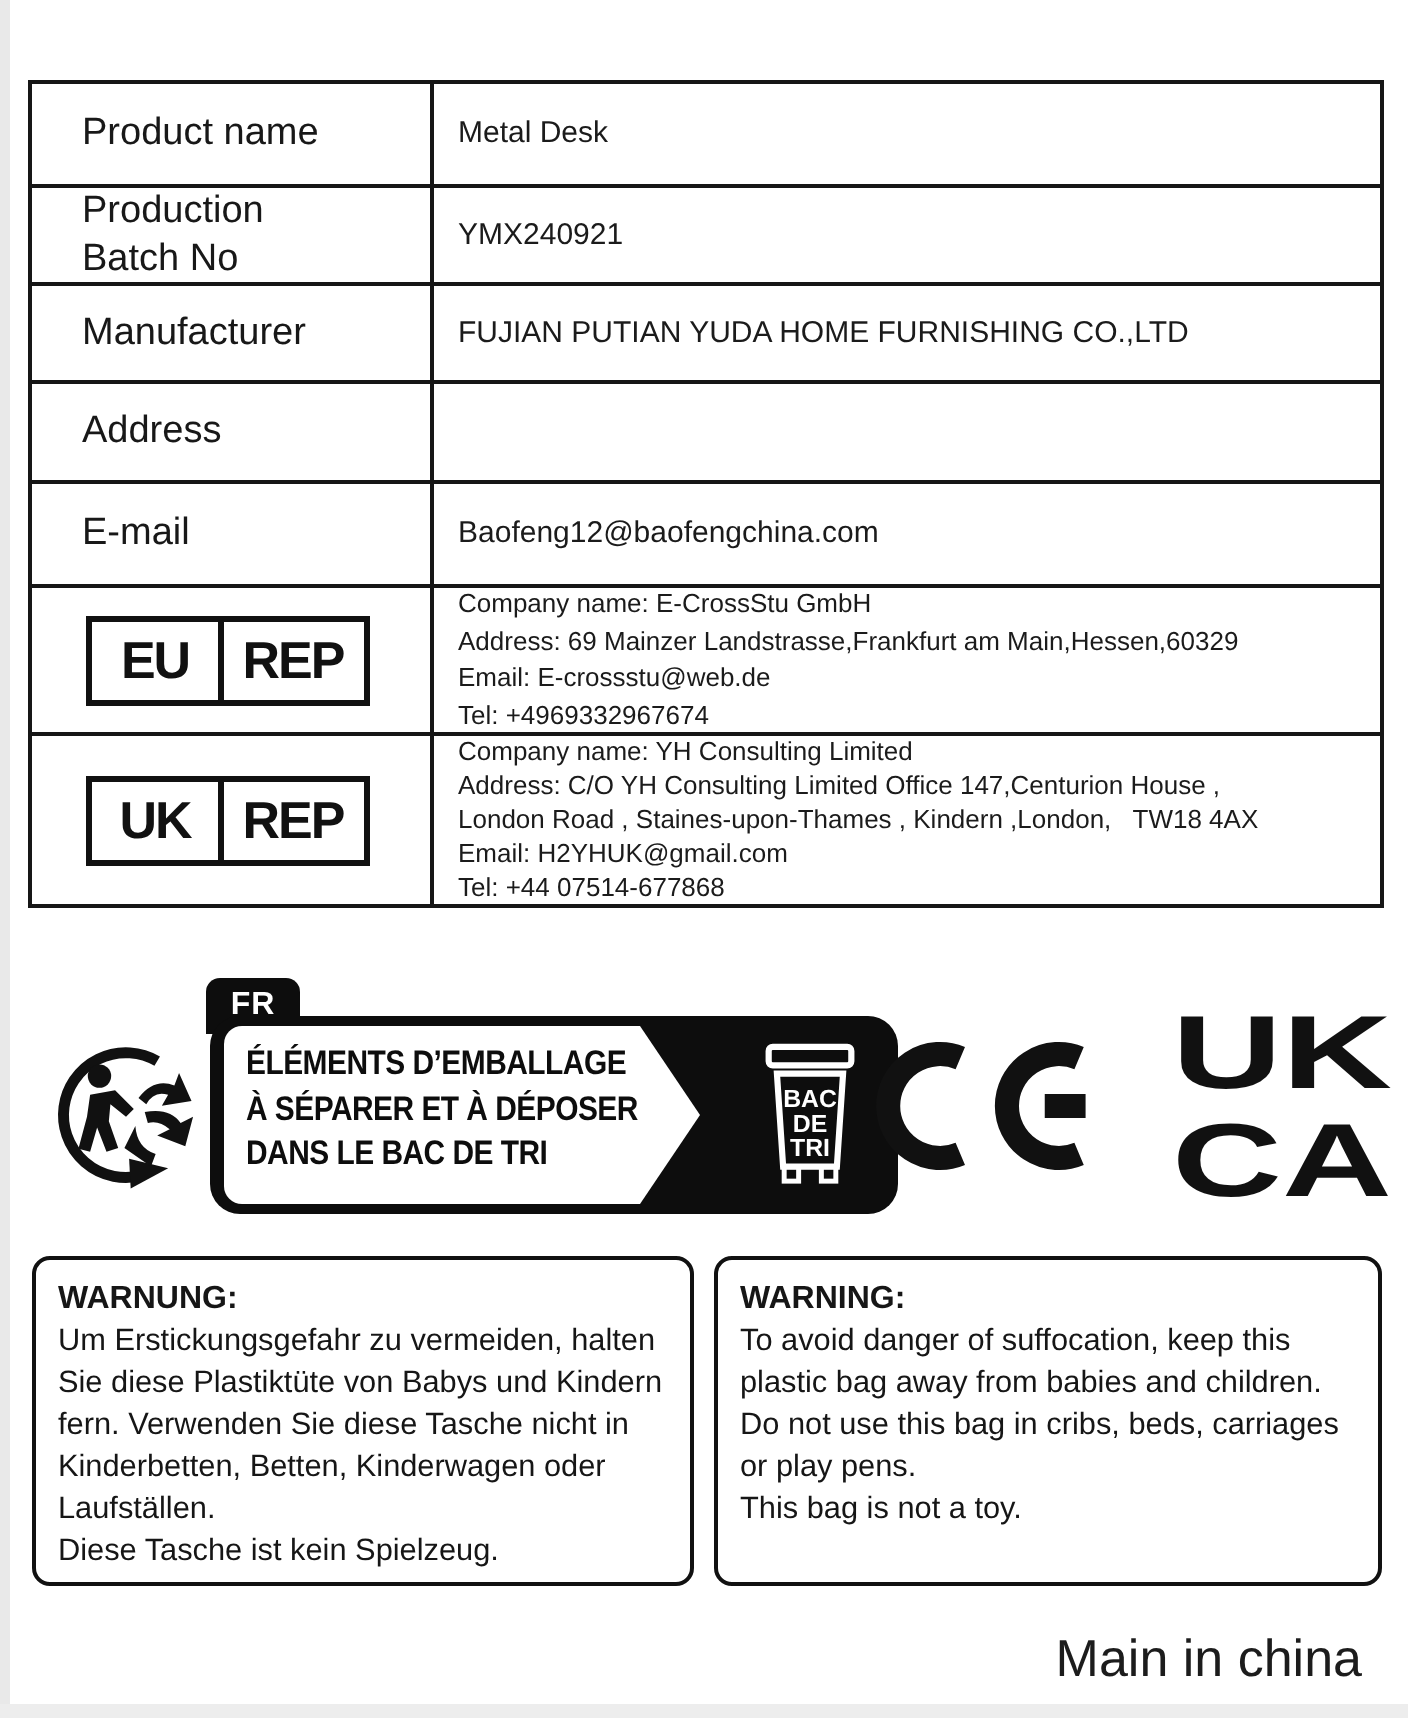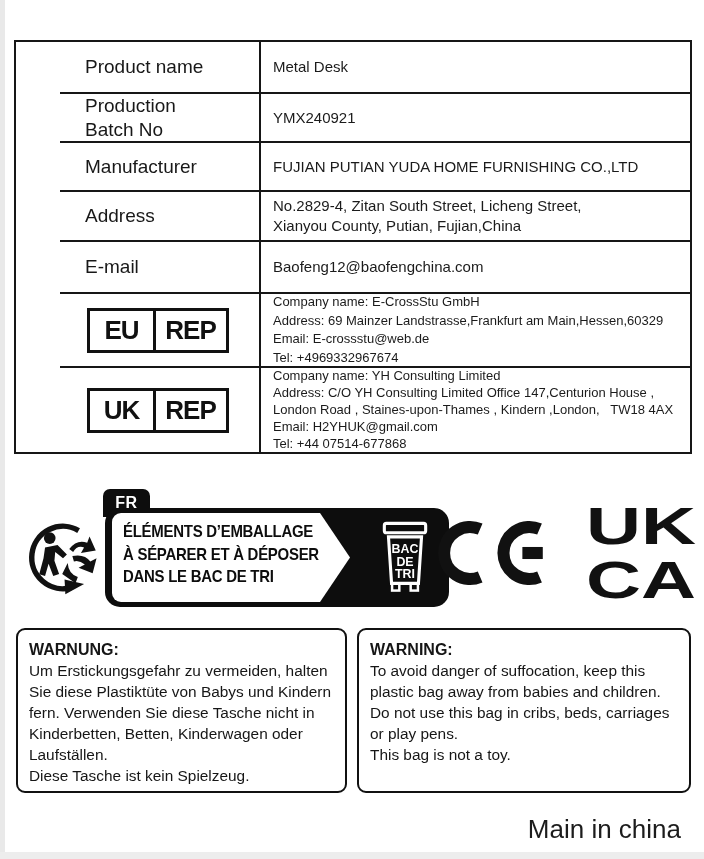--- a/index.html
+++ b/index.html
@@ -5,21 +5,21 @@
   * { margin:0; padding:0; box-sizing:border-box; }
   html,body { background:#fff; }
   .page {
     position:relative; width:704px; height:859px; background:#ffffff;
     font-family:"Liberation Sans","DejaVu Sans",sans-serif; color:#1a1a1a; overflow:hidden;
   }
   .edge-left { position:absolute; left:0; top:0; width:5px; height:859px; background:#e9e9e9; }
   .edge-bottom { position:absolute; left:0; bottom:0; width:704px; height:7px; background:#ededed; }
 
   
-  .info-table { position:absolute; left:14px; top:40px; width:678px; border:2px solid #161616;padding-left:44px; }
+  .info-table { position:absolute; left:14px; top:40px; width:678px; border:2px solid #161616; }
   .t-row { display:flex; border-bottom:2px solid #161616; }
   .t-row:last-child { border-bottom:none; }
   .t-label {
     width:201px; flex:0 0 201px; border-right:2px solid #161616;
     display:flex; align-items:center; padding-left:25px;
     font-size:19px; line-height:24px; color:#181818;
   }
   .t-label span { display:block; max-width:132px; }
   .t-value {
     flex:1; display:flex; flex-direction:column; justify-content:center;
@@ -108,24 +108,20 @@
           <span>Manufacturer</span>
         </div>
       <div class="t-value">
           <span>FUJIAN PUTIAN YUDA HOME FURNISHING CO.,LTD</span>
           <span></span>
         </div>
     </div>
     <div class="t-row" style="height:50px">
       <div class="t-label">
           <span>Address</span>
-        </div>
-      <div class="t-value">
-          <span>No.2829-4, Zitan South Street, Licheng Street,</span>
-          <span>Xianyou County, Putian, Fujian,China</span>
         </div>
     </div>
     <div class="t-row" style="height:52px">
       <div class="t-label">
           <span>E-mail</span>
         </div>
       <div class="t-value">
           <span>Baofeng12@baofengchina.com</span>
           <span></span>
         </div>

